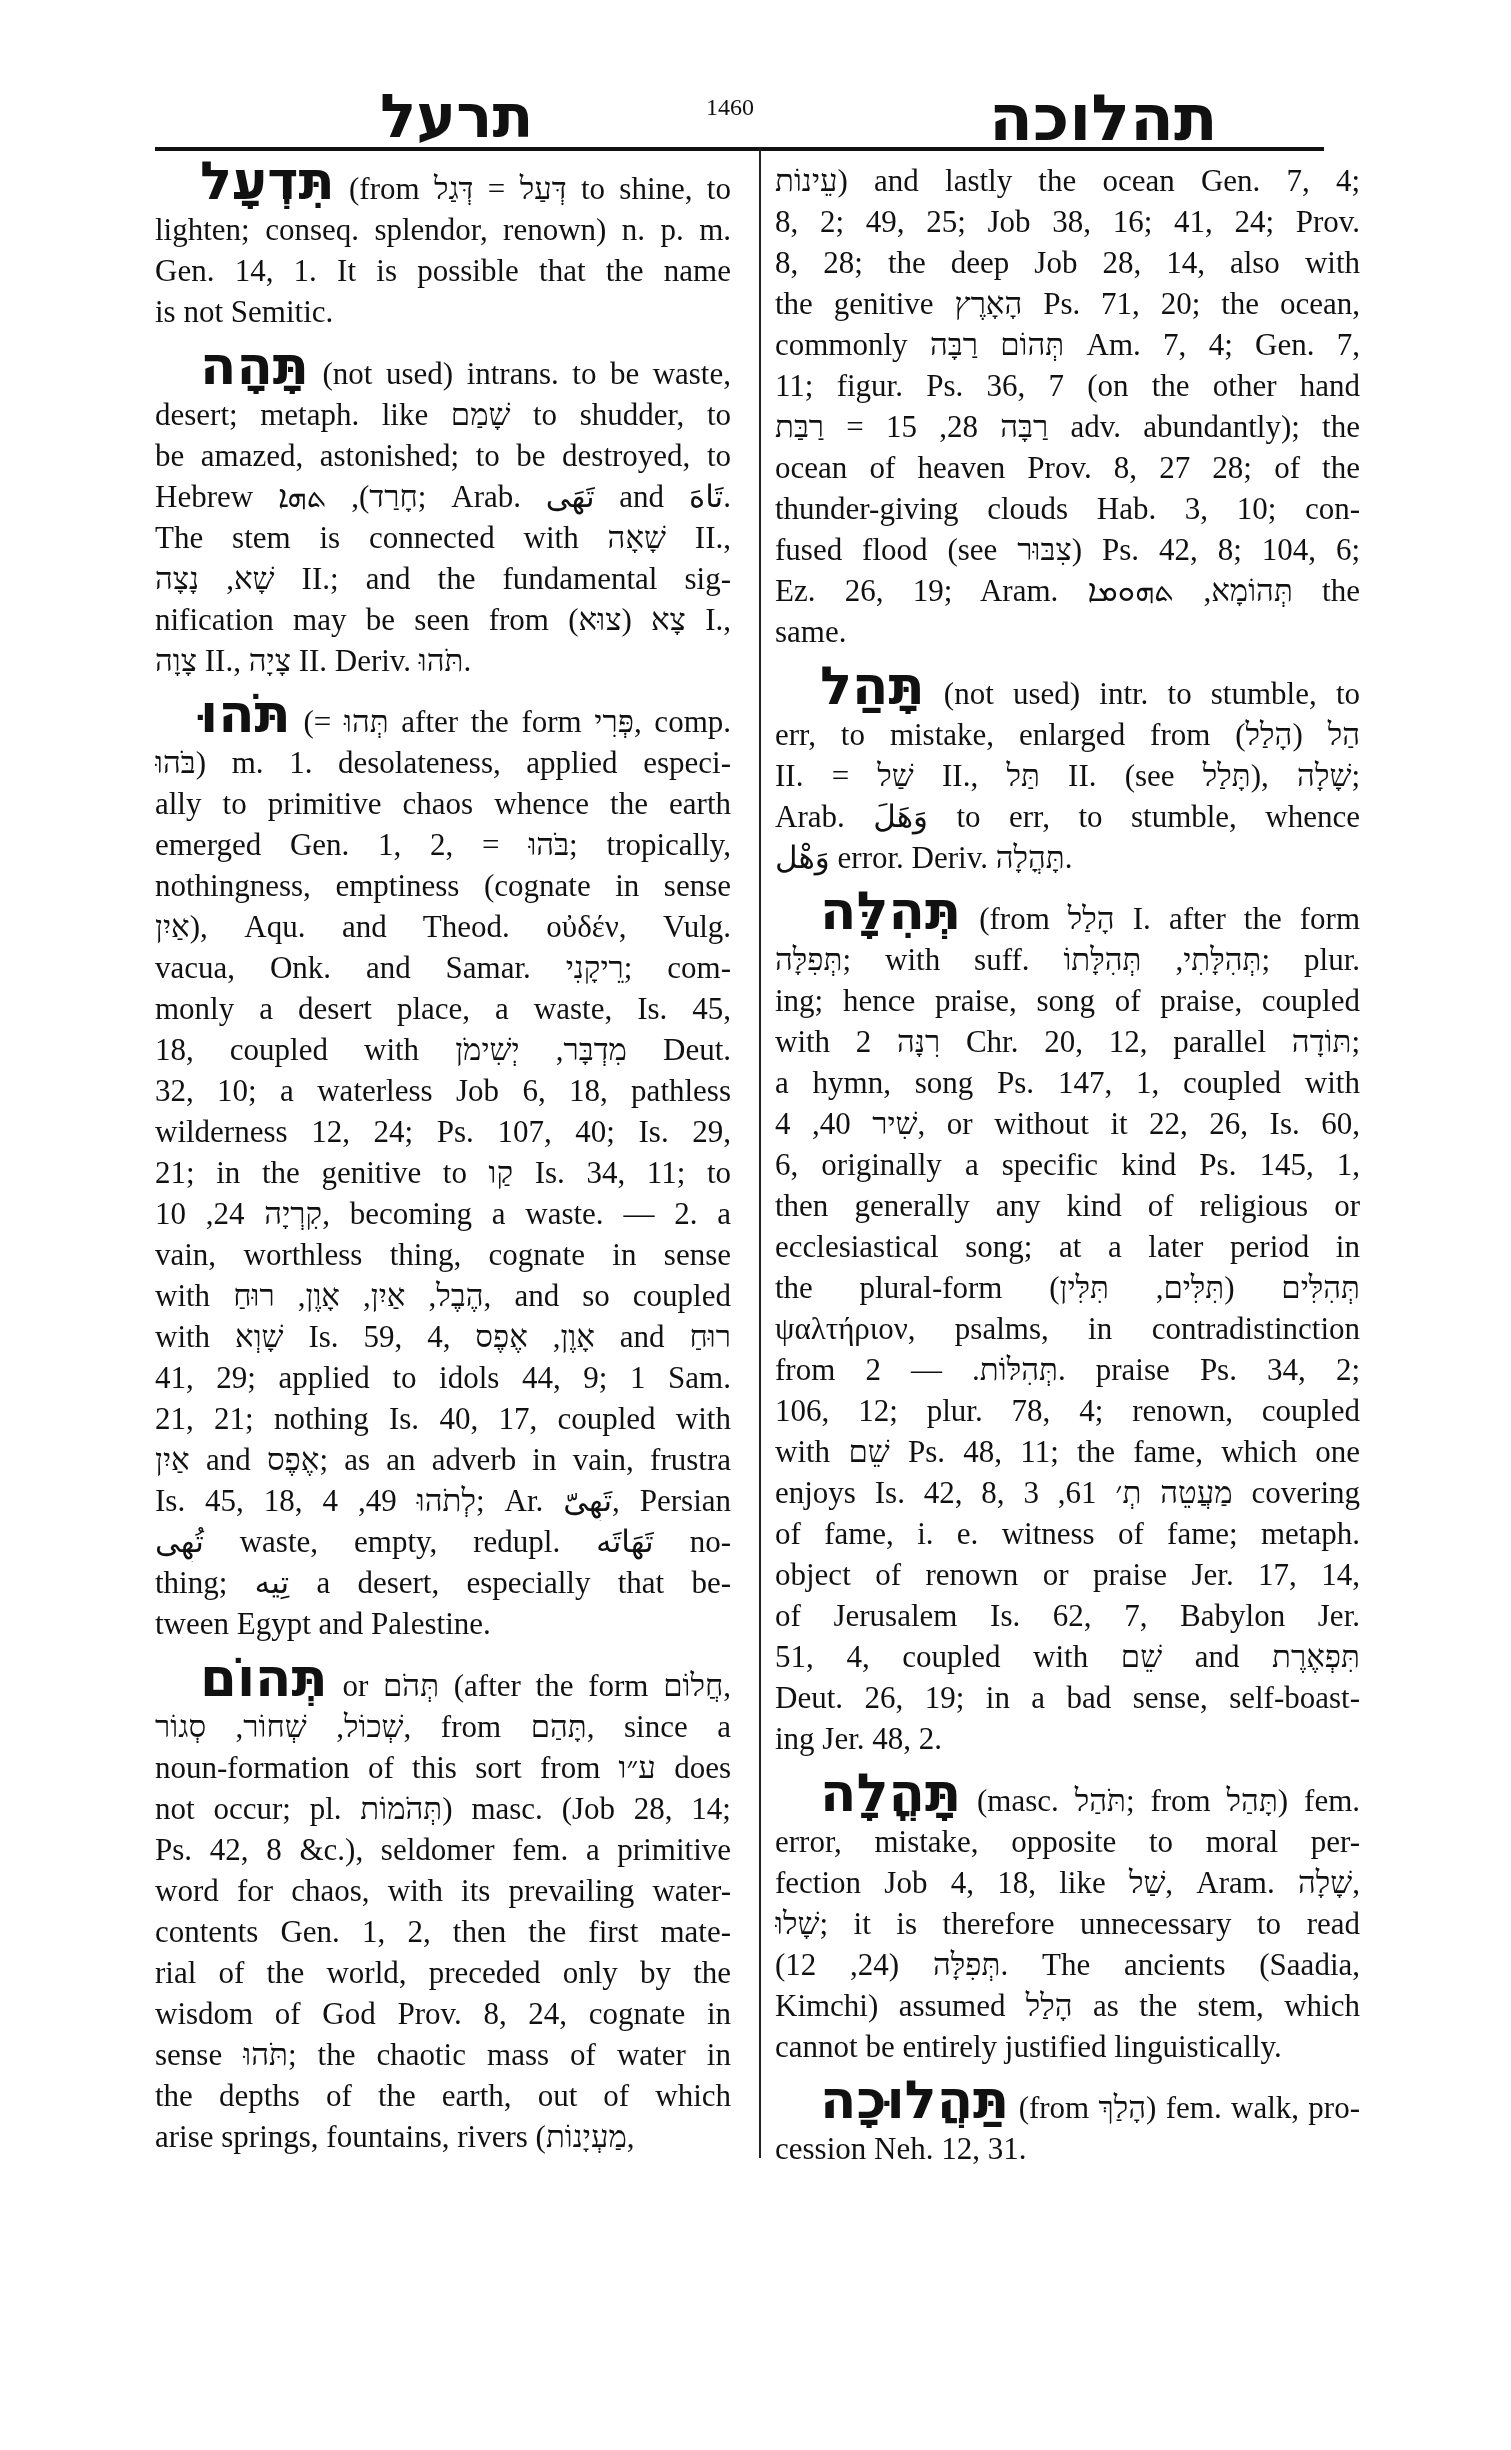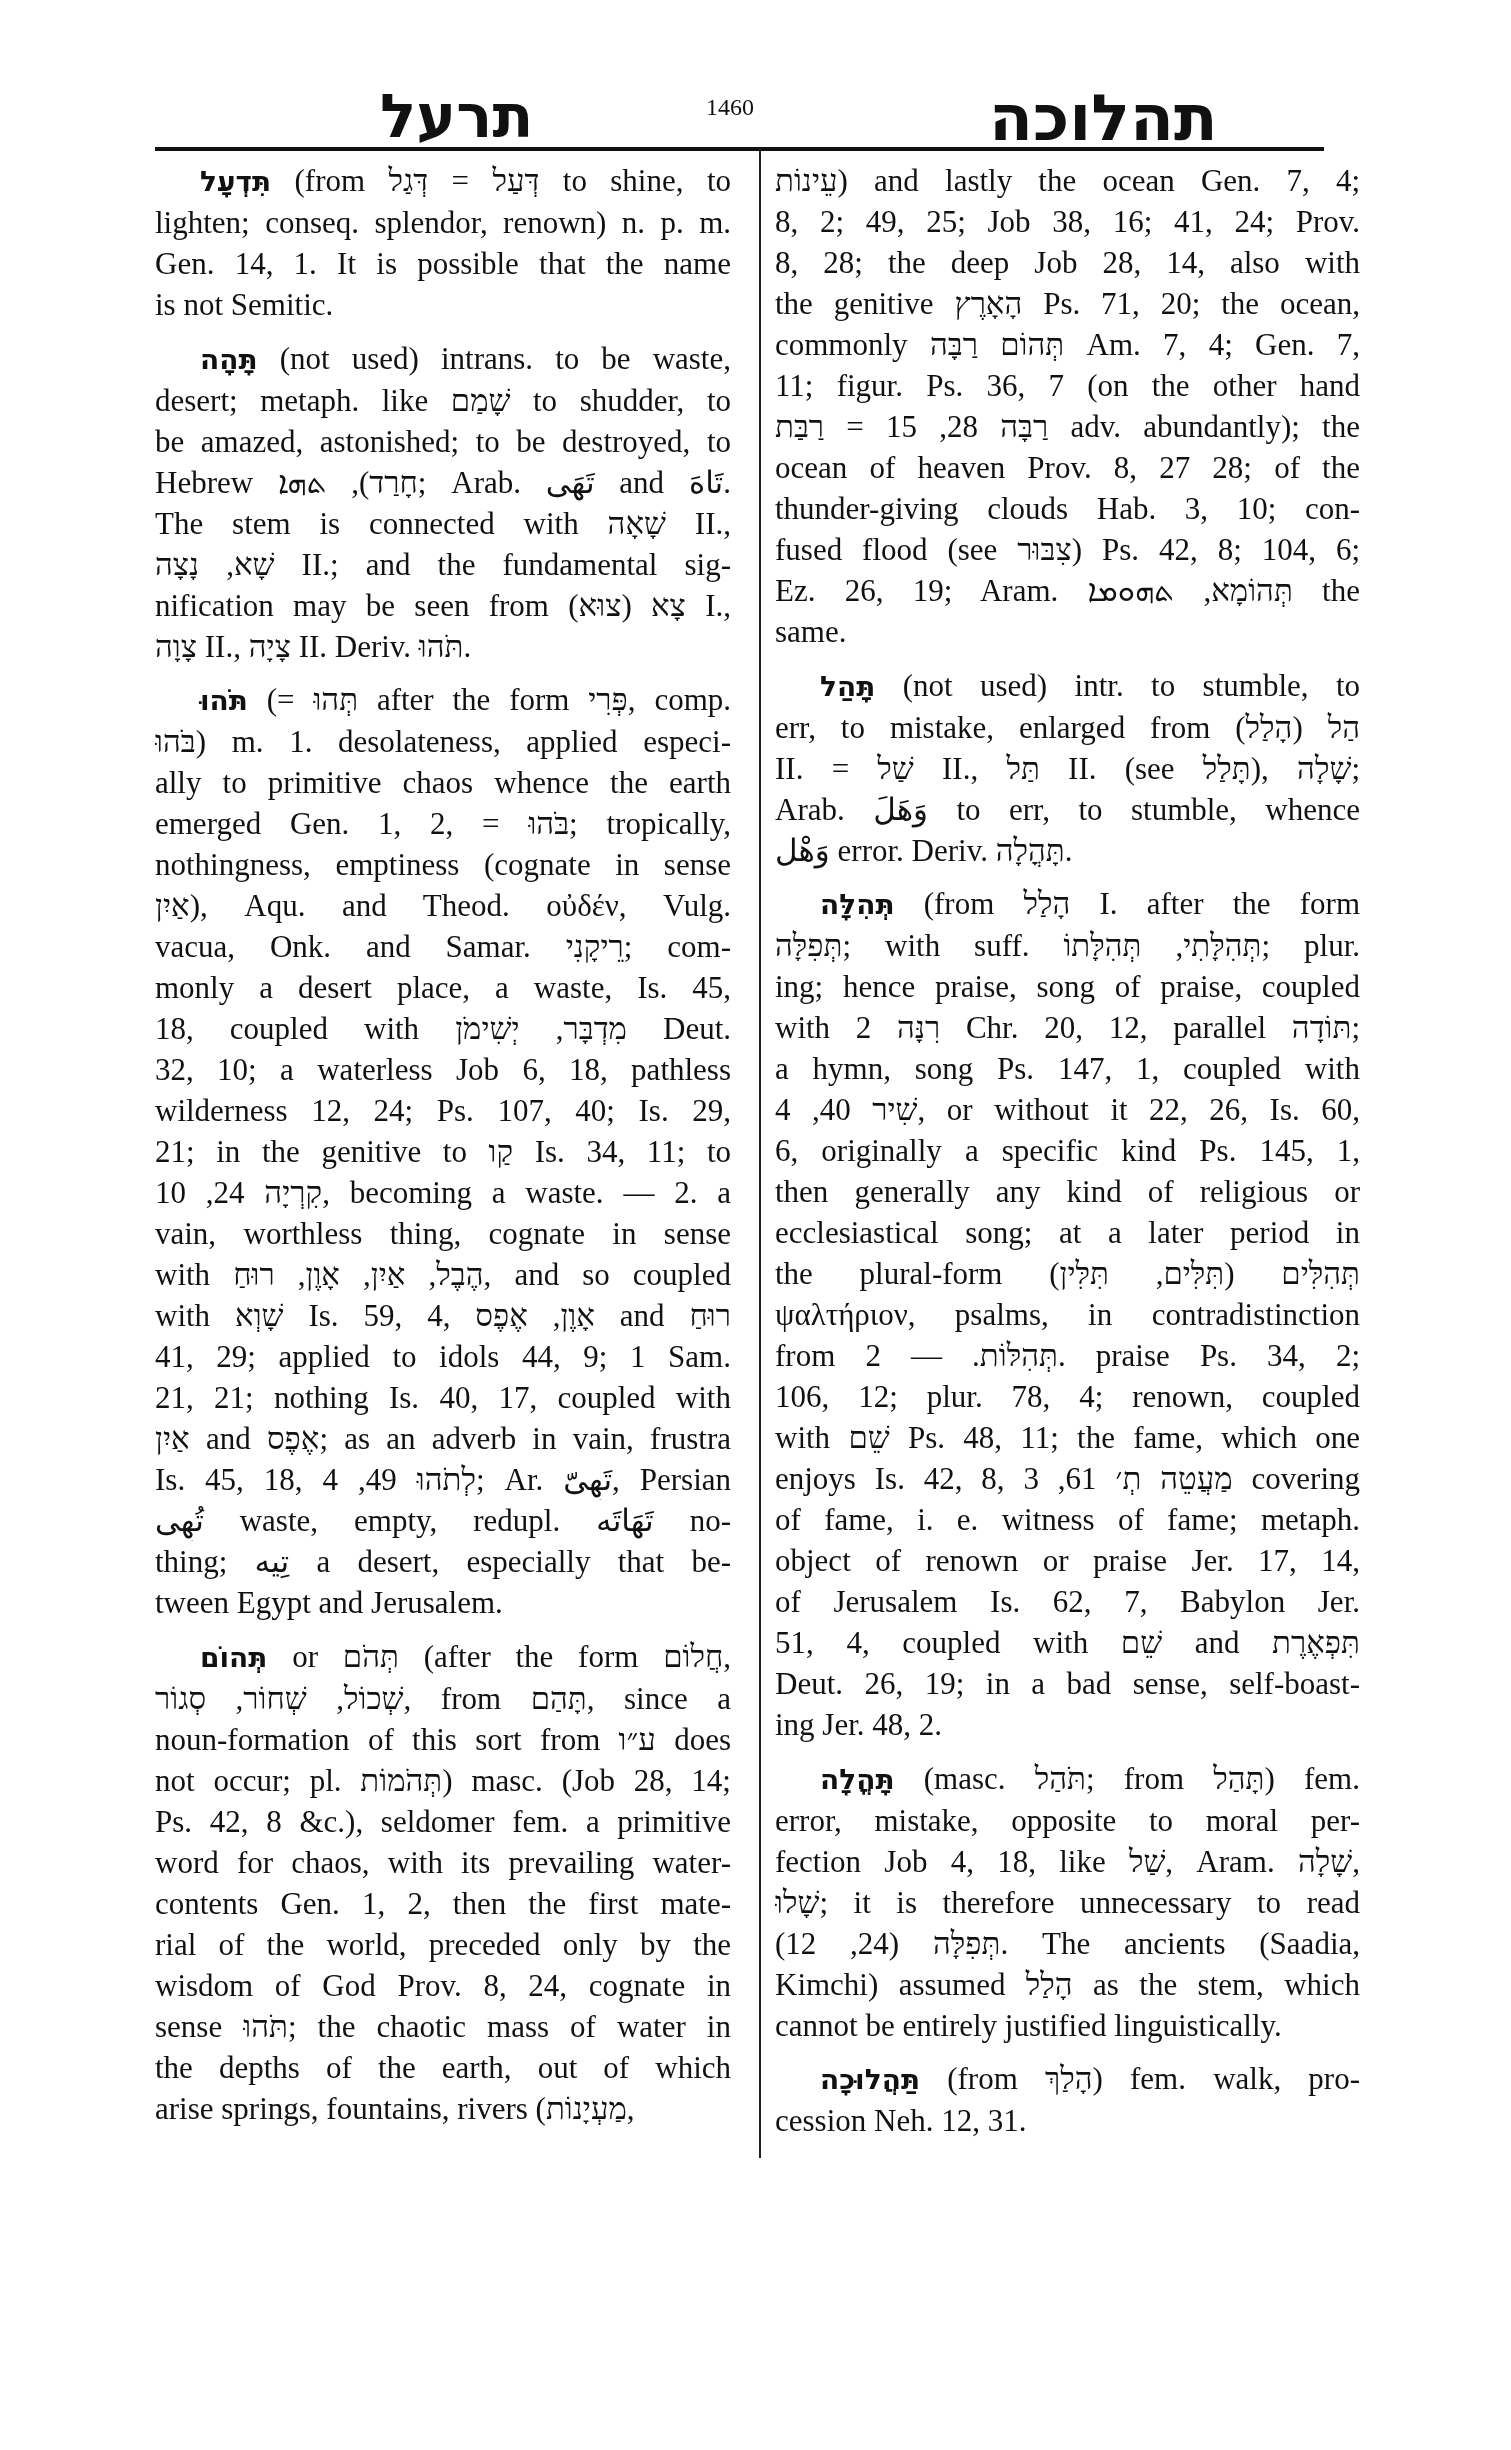--- a/index.html
+++ b/index.html
@@ -14,21 +14,21 @@
                font-family: "DejaVu Sans", sans-serif; }
   .rule { position: absolute; top: 147px; left: 155px; width: 1169px; height: 3.6px; background: #111; }
   .divider { position: absolute; top: 148px; left: 759px; width: 1.8px; height: 2010px; background: #222; }
   .col { position: absolute; top: 160px; width: 576px; font-family: "Liberation Serif", serif;
          font-size: 31px; line-height: 41px; text-align: justify; }
   .col.left { left: 155px; }
   .col.right { left: 775px; width: 585px; }
   .entry { margin: 0 0 12.6px 0; text-indent: 0; }
   .line { display: block; white-space: nowrap; text-align-last: justify; text-align: justify; overflow: hidden; }
   .line.last { text-align-last: left; }
-  .hw { font-family: "DejaVu Sans", sans-serif; font-weight: bold; font-size: 28px; direction: rtl; unicode-bidi: isolate; }
+  .hw { font-family: "DejaVu Sans", sans-serif; font-weight: bold; font-size: 53px; direction: rtl; unicode-bidi: isolate; }
   .ind { padding-left: 45px; }
 </style>
 </head>
 <body>
 
 <div class="header">
   <span class="hdr-left">תרעל</span>
   <span class="hdr-page">1460</span>
   <span class="hdr-right">תהלוכה</span>
 </div>
@@ -68,21 +68,21 @@
       <span class="line"><span>קִרְיָה 24, 10, becoming a waste. — 2. a</span></span>
       <span class="line"><span>vain, worthless thing, cognate in sense</span></span>
       <span class="line"><span>with הֶבֶל, אַיִן, אָוֶן, רוּחַ, and so coupled</span></span>
       <span class="line"><span>with שָׁוְא Is. 59, 4, אָוֶן, אֶפֶס and רוּחַ</span></span>
       <span class="line"><span>41, 29; applied to idols 44, 9; 1 Sam.</span></span>
       <span class="line"><span>21, 21; nothing Is. 40, 17, coupled with</span></span>
       <span class="line"><span>אַיִן and אֶפֶס; as an adverb in vain, frustra</span></span>
       <span class="line"><span>Is. 45, 18, לְתֹהוּ 49, 4; Ar. تَهِىّ, Persian</span></span>
       <span class="line"><span>تُهِى waste, empty, redupl. تَهَاتَه no-</span></span>
       <span class="line"><span>thing; تِيه a desert, especially that be-</span></span>
-      <span class="line last"><span>tween Egypt and Jerusalem.</span></span>
+      <span class="line last"><span>tween Egypt and Palestine.</span></span>
     </div>
     <div class="entry">
       <span class="line ind"><span class="hw">תְּהוֹם</span> <span>or תְּהֹם (after the form חֲלוֹם,</span></span>
       <span class="line"><span>שְׁכוֹל, שְׁחוֹר, סְגוֹר, from תָּהַם, since a</span></span>
       <span class="line"><span>noun-formation of this sort from ע״ו does</span></span>
       <span class="line"><span>not occur; pl. תְּהֹמוֹת) masc. (Job 28, 14;</span></span>
       <span class="line"><span>Ps. 42, 8 &amp;c.), seldomer fem. a primitive</span></span>
       <span class="line"><span>word for chaos, with its prevailing water-</span></span>
       <span class="line"><span>contents Gen. 1, 2, then the first mate-</span></span>
       <span class="line"><span>rial of the world, preceded only by the</span></span>

